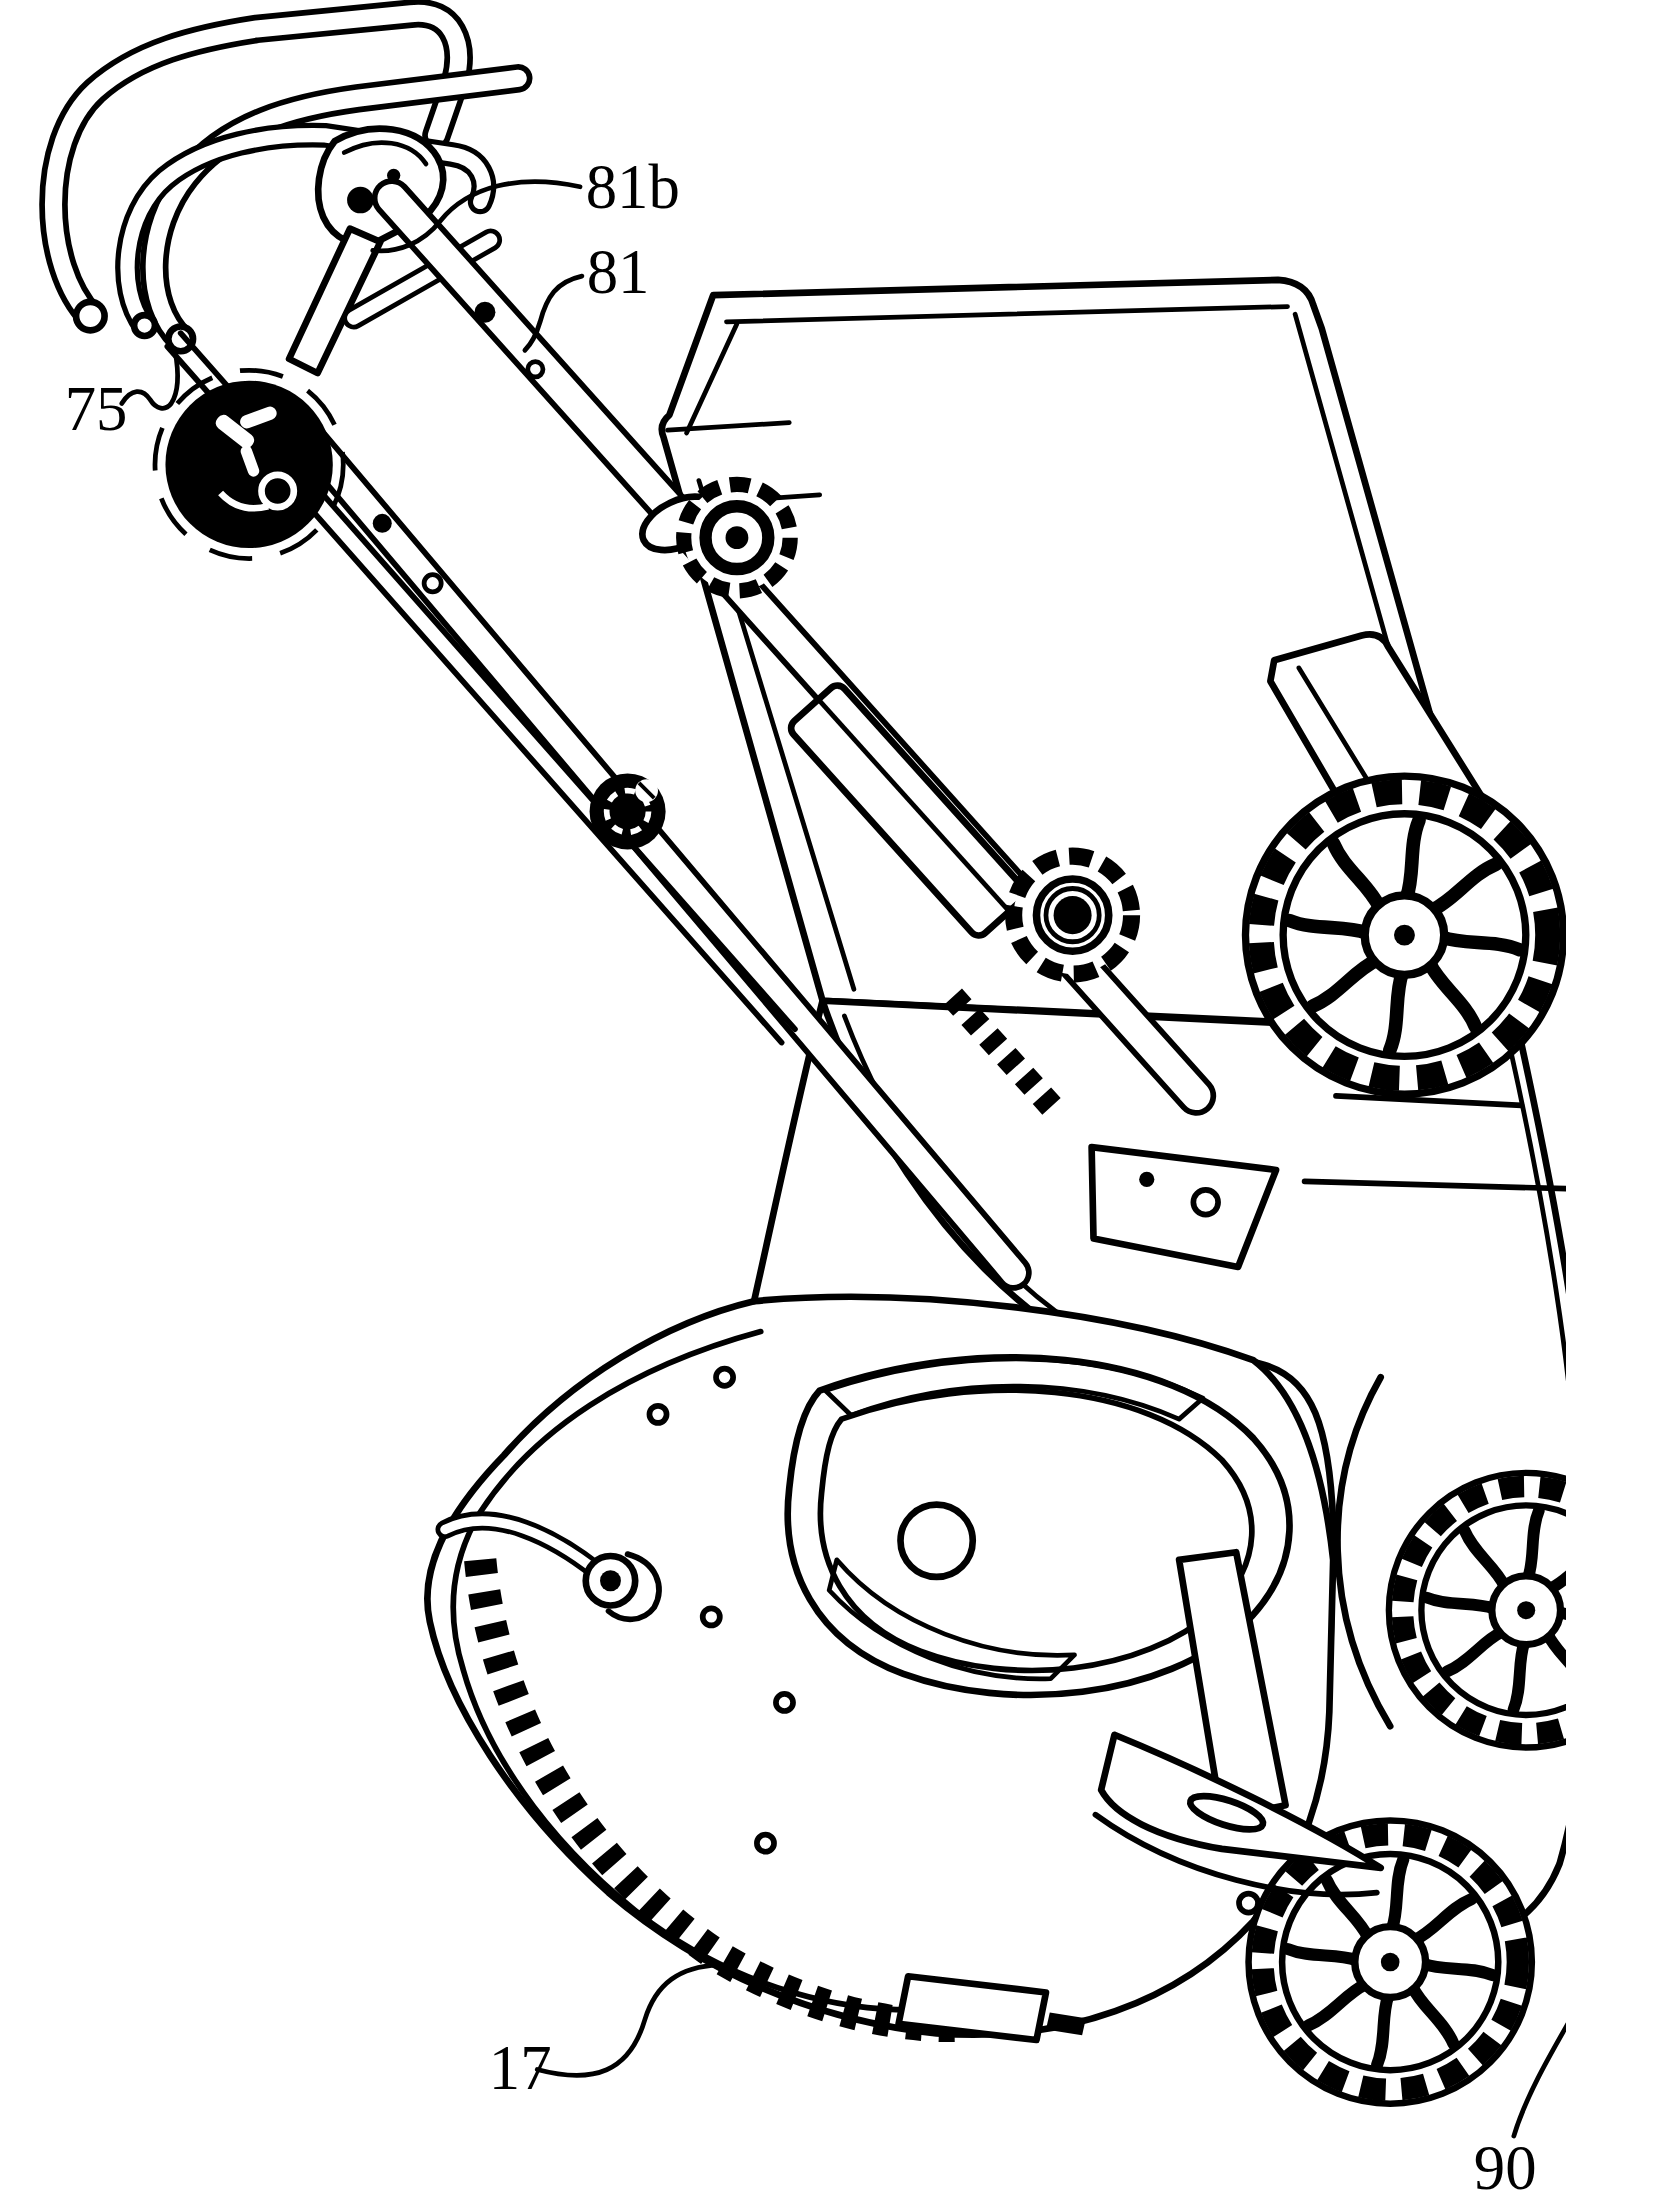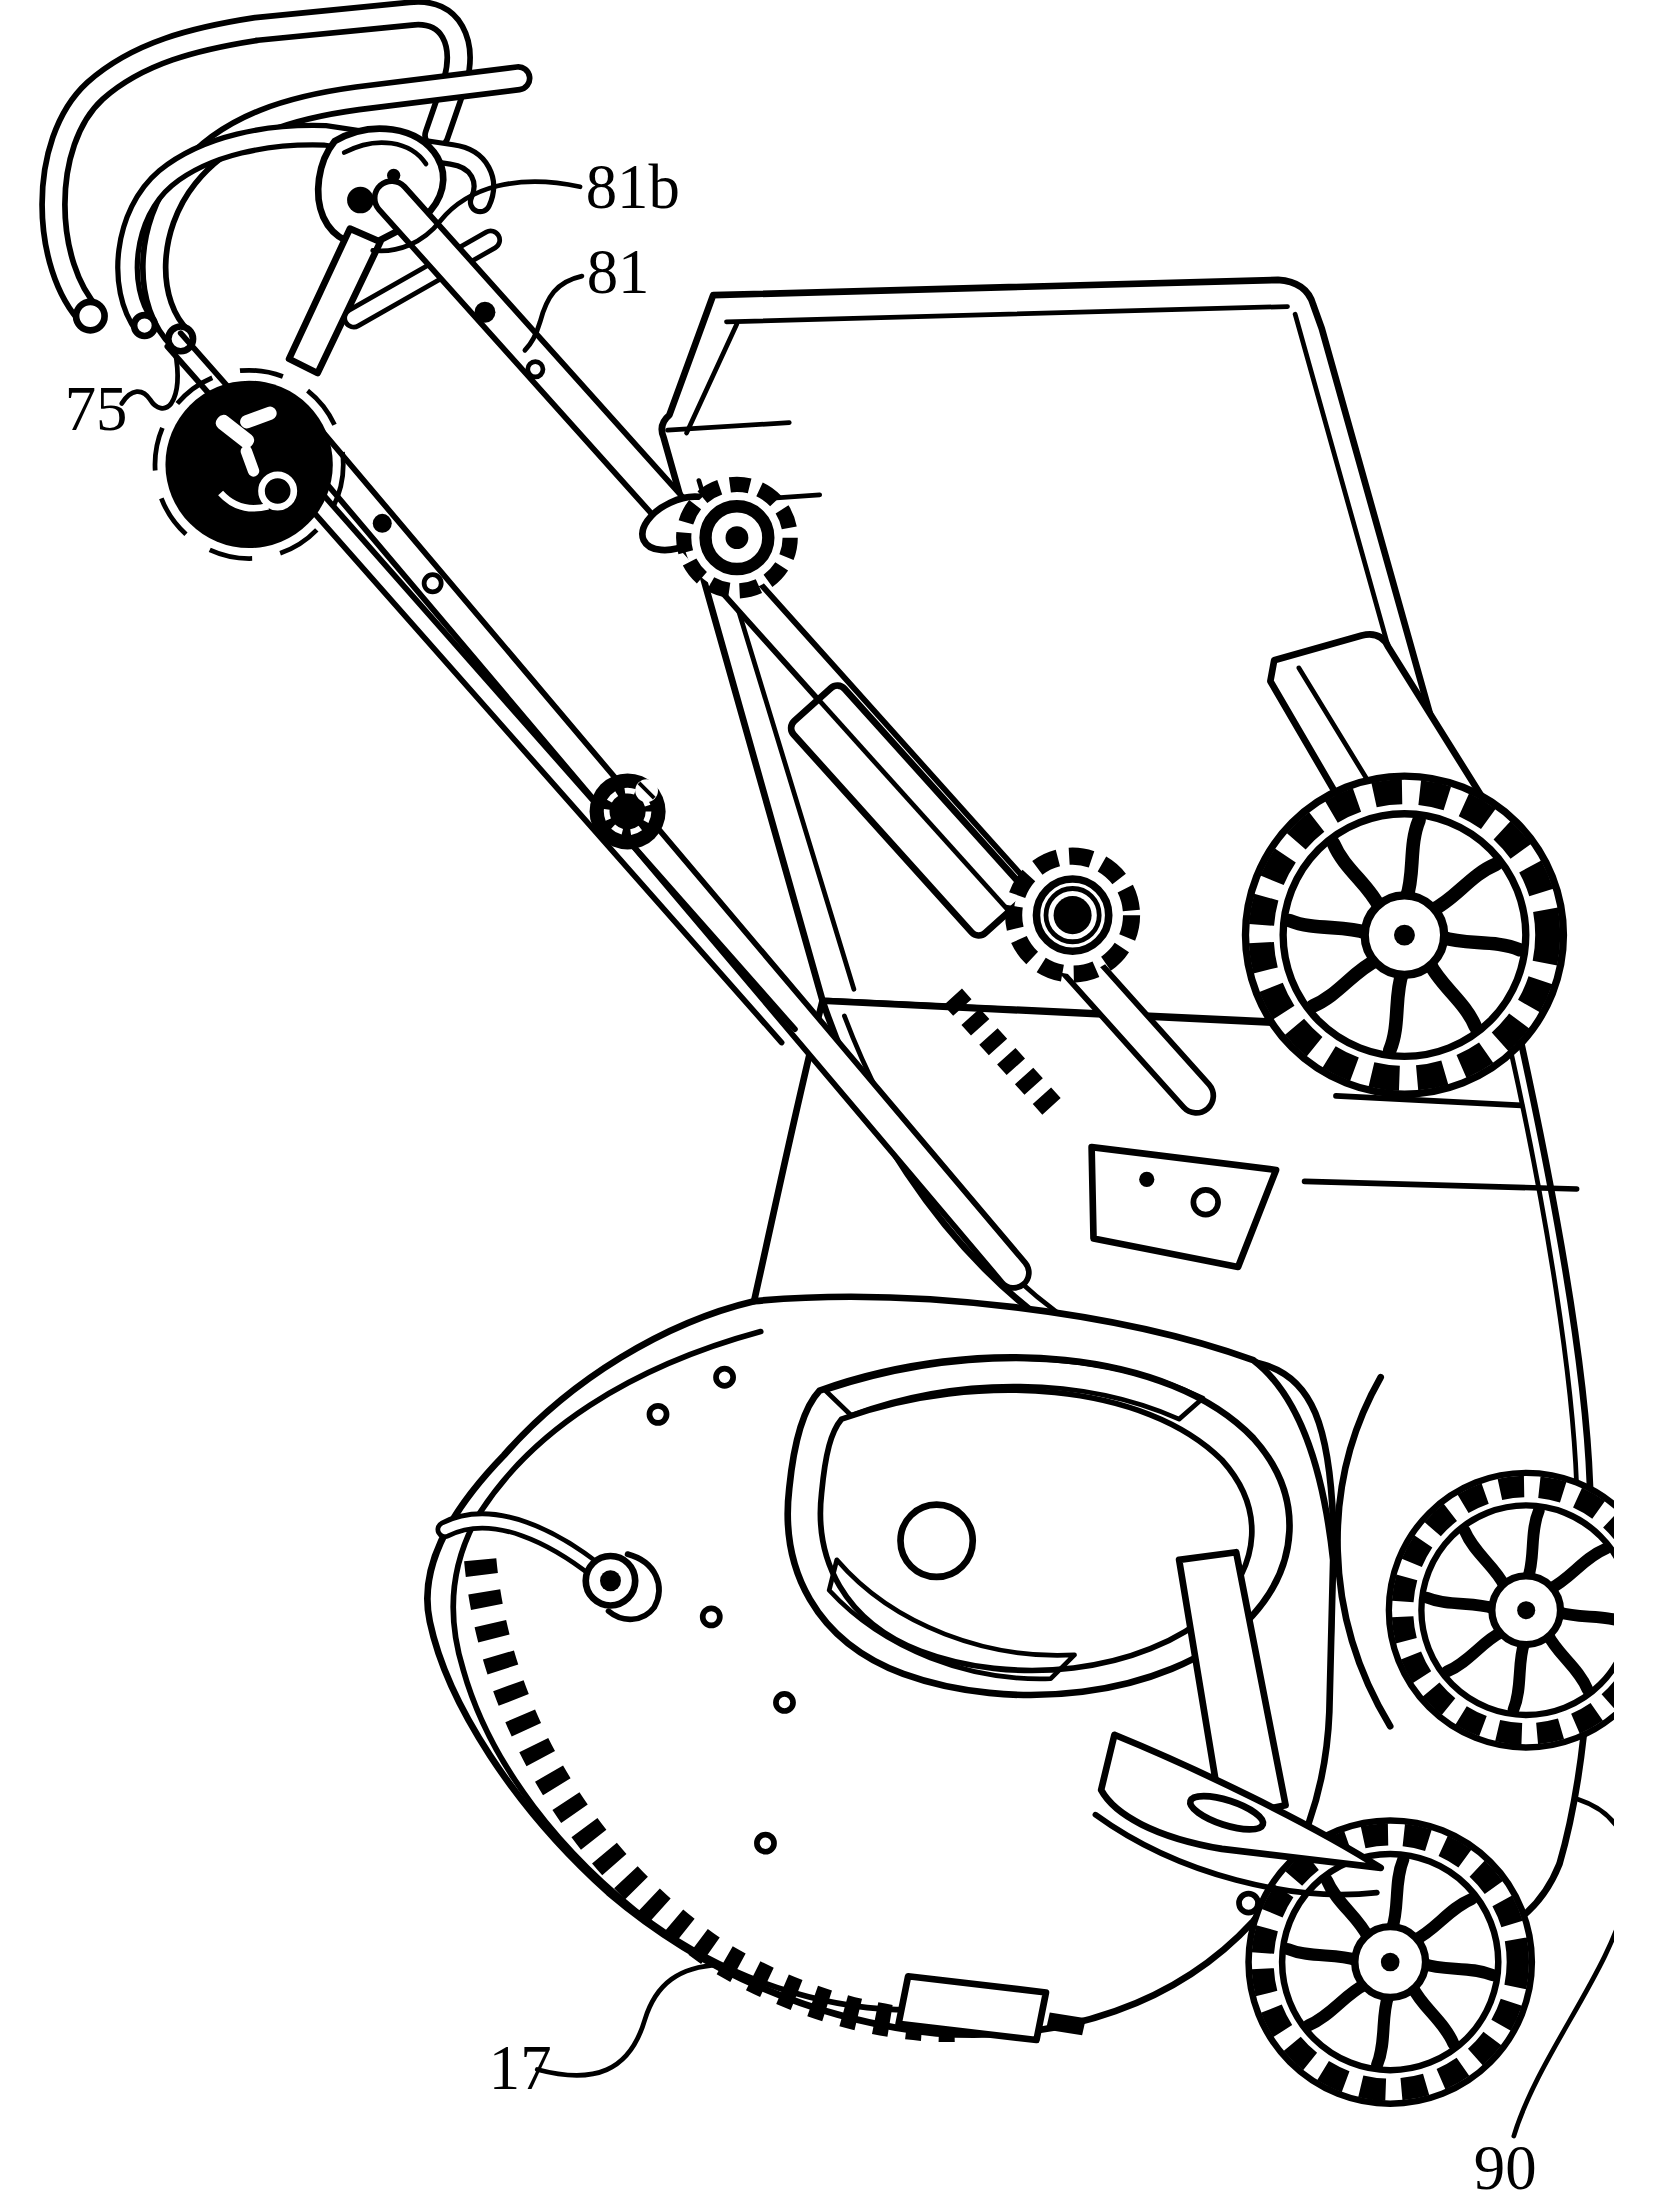--- a/index.html
+++ b/index.html
@@ -1,16 +1,16 @@
 <!DOCTYPE html>
 <html style="font-size:15px"><head>
 <meta charset="utf-8">
 <style>
   html,body{margin:0;padding:0;background:#fff;}
-  #stage{position:relative;width:1566px;height:2203px;background:#ffffff;overflow:hidden;padding-left:48px;}
+  #stage{position:relative;width:1566px;height:2203px;background:#ffffff;overflow:hidden;}
   svg{position:absolute;inset:0;}
   .ln{fill:none;stroke:#000;stroke-width:6;stroke-linecap:round;stroke-linejoin:round;}
   .ln5{stroke-width:5;} .ln7{stroke-width:7;}
   .wfill{fill:#fff;stroke:#000;stroke-width:7;stroke-linejoin:round;}
   .lbl{font-family:"Liberation Serif", serif;font-size:66px;fill:#000;}
 </style>
 </head>
 <body>
 
 <div id="stage">

